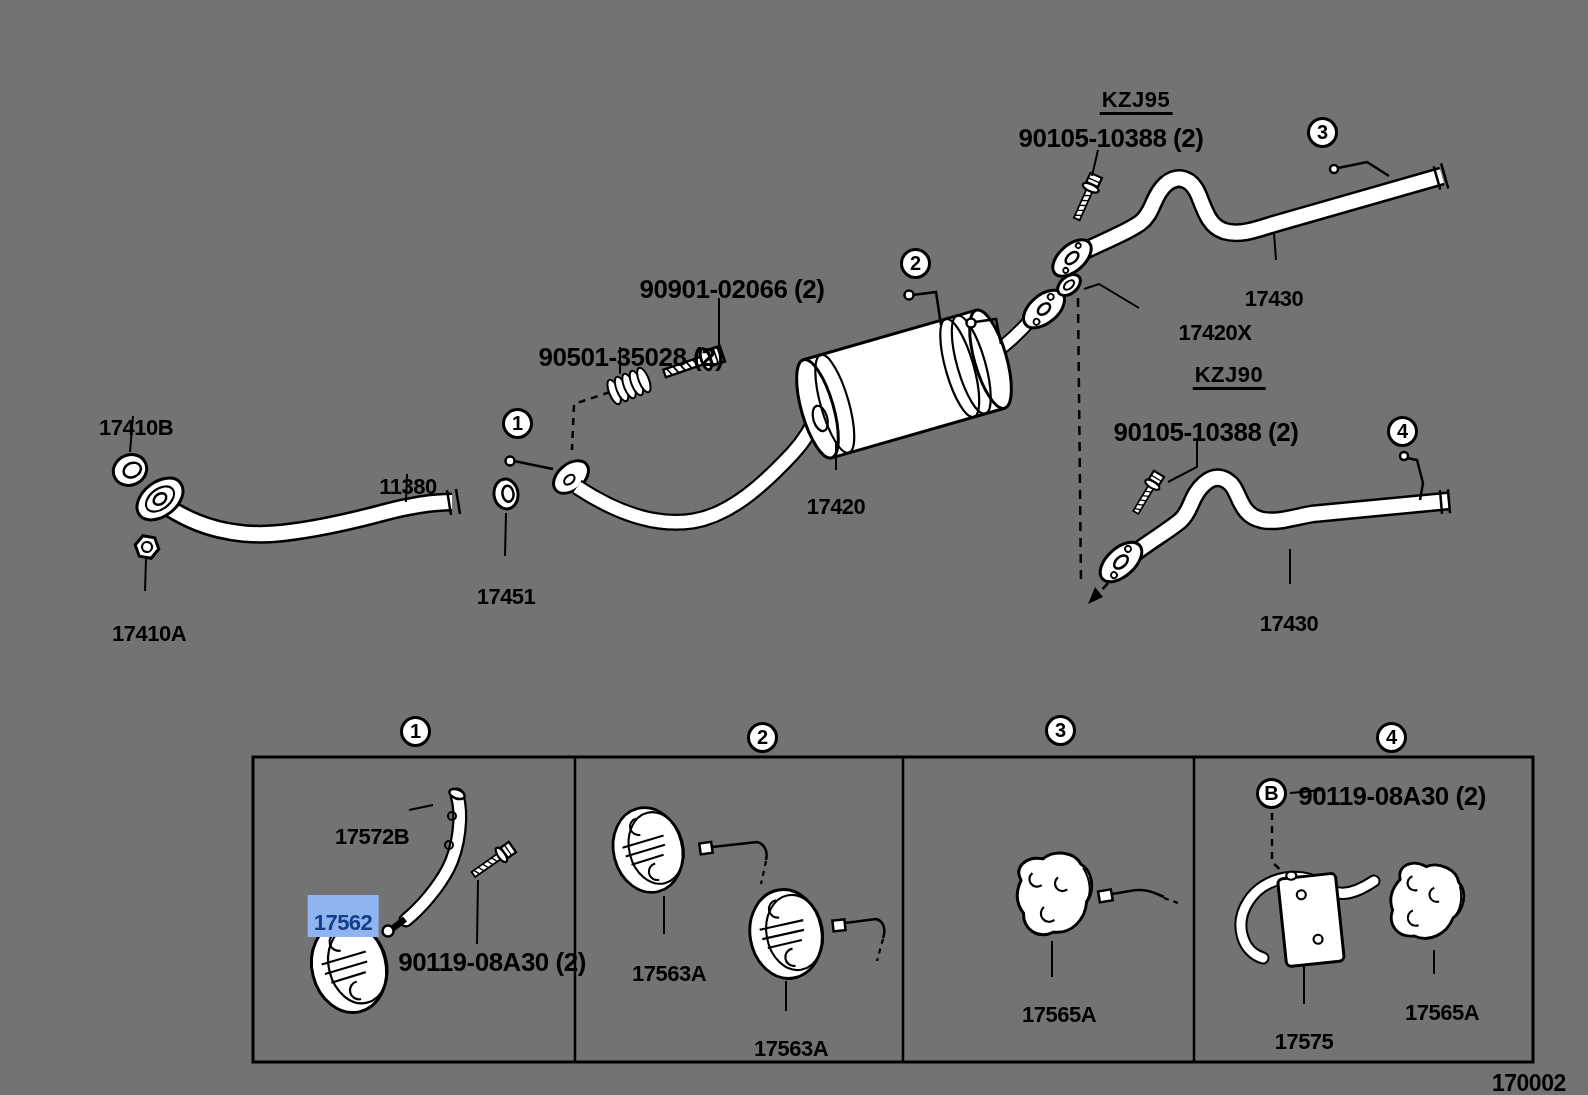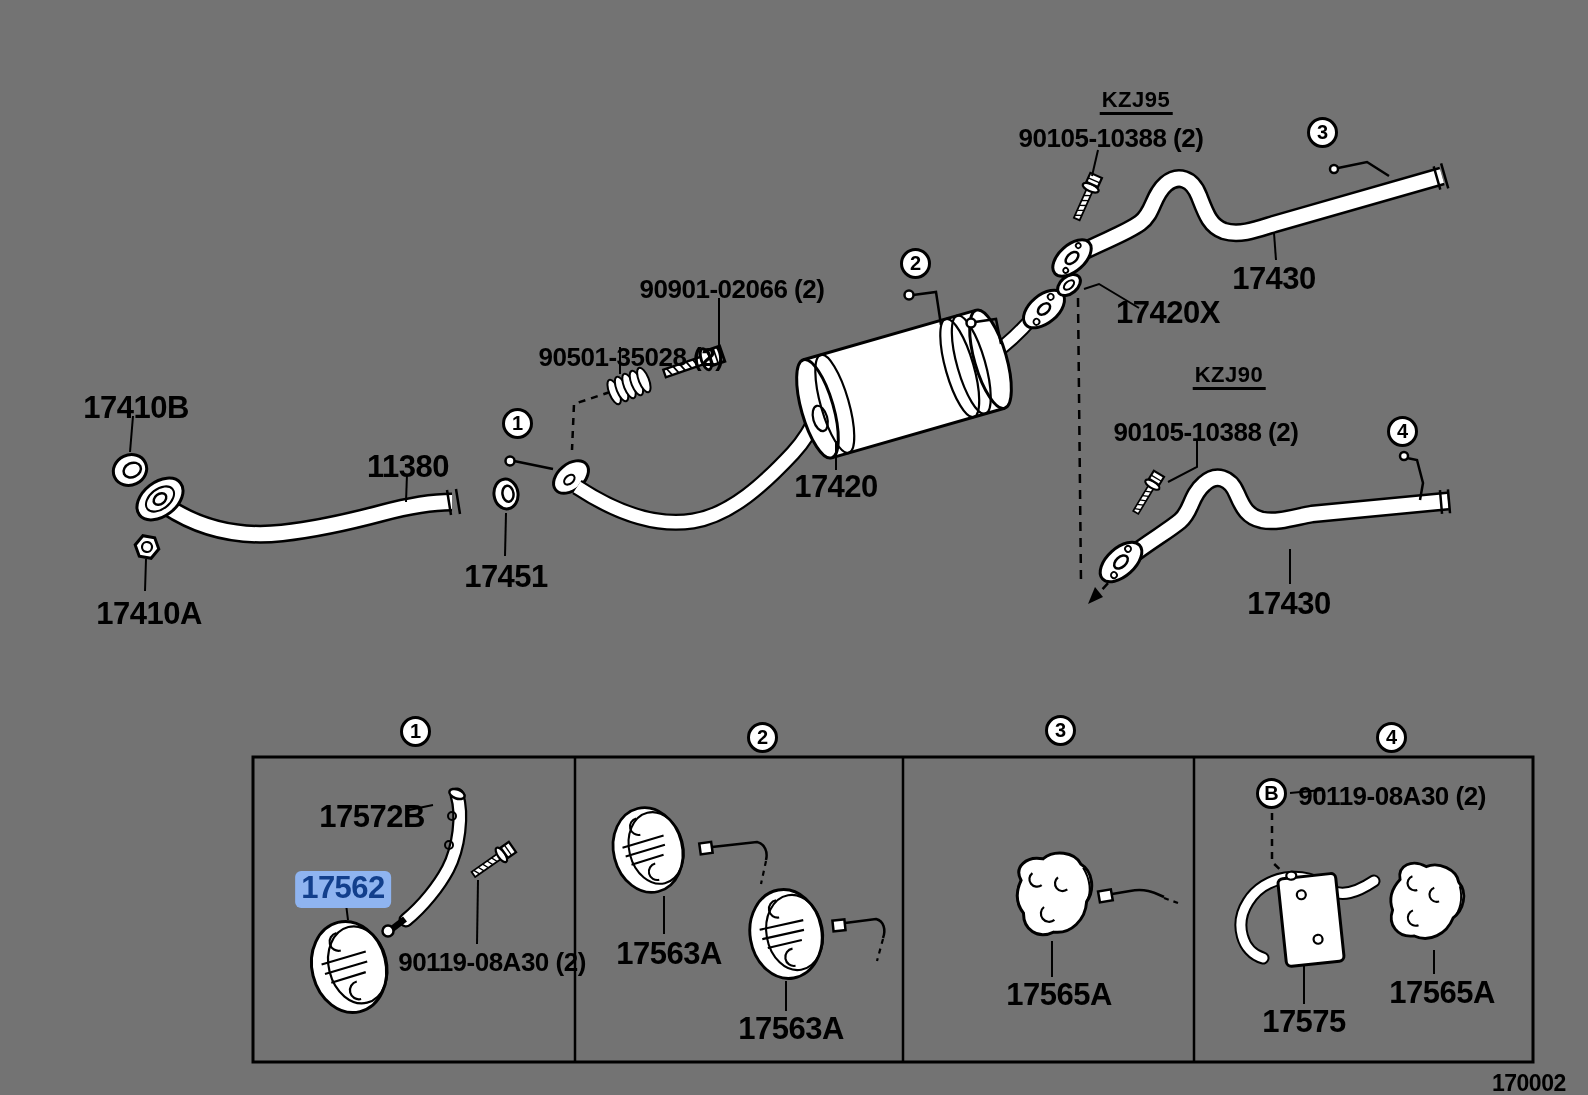--- a/index.html
+++ b/index.html
@@ -1,27 +1,27 @@
 <!DOCTYPE html>
 <html style="--hl-bg: #8fb4f0; --hl-fg: #123f8c;"><head>
 <meta charset="utf-8">
 <style>
   html,body{margin:0;padding:0;background:#fff;}
   #stage{position:relative;width:1588px;height:1095px;background:#737373;overflow:hidden;
          font-family:"Liberation Sans",sans-serif;}
   #stage svg{position:absolute;left:0;top:0;}
   .lbl{position:absolute;transform:translateX(-50%);font-weight:bold;color:#000;
        white-space:nowrap;letter-spacing:-0.5px;line-height:1.05;}
-  .pn{font-size:31px;}
+  .pn{font-size:22px;margin-top:24px;}
   .bn{font-size:26px;}
   .model{font-size:22px;letter-spacing:0.5px;border-bottom:3px solid #000;padding:0 2px 1px 2px;}
   .callout{position:absolute;width:31px;height:31px;border:3px solid #000;border-radius:50%;
            background:#fff;box-sizing:border-box;display:flex;align-items:center;justify-content:center;
            font-weight:bold;font-size:20px;color:#000;}
-  .hl{background:var(--hl-bg,#8fb4f0);color:var(--hl-fg,#123f8c);padding:1px 6px 3px 6px;border-radius:6px;}
+  .hl{background:var(--hl-bg,#8fb4f0);color:var(--hl-fg,#123f8c);padding:16px 6px 3px 6px;}
   .figcode{position:absolute;font-weight:bold;font-size:23px;letter-spacing:-0.5px;color:#000;}
 </style>
 </head>
 <body>
 
 <div id="stage">
 
 <svg width="1588" height="1095" viewBox="0 0 1588 1095">
   <defs>
     <g id="bolt">
@@ -242,21 +242,21 @@
     <path d="M1304,965 L1304,1004" stroke="#000" stroke-width="2"></path>
     <use href="#tribracket" transform="translate(1424,904) rotate(12) scale(0.95)"></use>
     <path d="M1434,950 L1434,974" stroke="#000" stroke-width="2"></path>
   </g>
 </svg>
 
   <div class="lbl model" style="left:1136px;top:88px">KZJ95</div>
   <div class="lbl bn" style="left:1111px;top:125px">90105-10388 (2)</div>
   <div class="callout" style="left:1307px;top:117px">3</div>
   <div class="lbl pn" style="left:1274px;top:263px">17430</div>
-  <div class="lbl pn" style="left:1168px;top:297px">17420X</div>
+  <div class="lbl pn" style="left:1215px;top:297px">17420X</div>
   <div class="callout" style="left:900px;top:248px">2</div>
   <div class="lbl bn" style="left:732px;top:276px">90901-02066 (2)</div>
   <div class="lbl bn" style="left:631px;top:344px">90501-35028 (2)</div>
   <div class="lbl pn" style="left:136px;top:392px">17410B</div>
   <div class="lbl pn" style="left:408px;top:451px">11380</div>
   <div class="callout" style="left:502px;top:408px">1</div>
   <div class="lbl pn" style="left:506px;top:561px">17451</div>
   <div class="lbl pn" style="left:836px;top:471px">17420</div>
   <div class="lbl pn" style="left:149px;top:598px">17410A</div>
   <div class="lbl model" style="left:1229px;top:363px">KZJ90</div>

